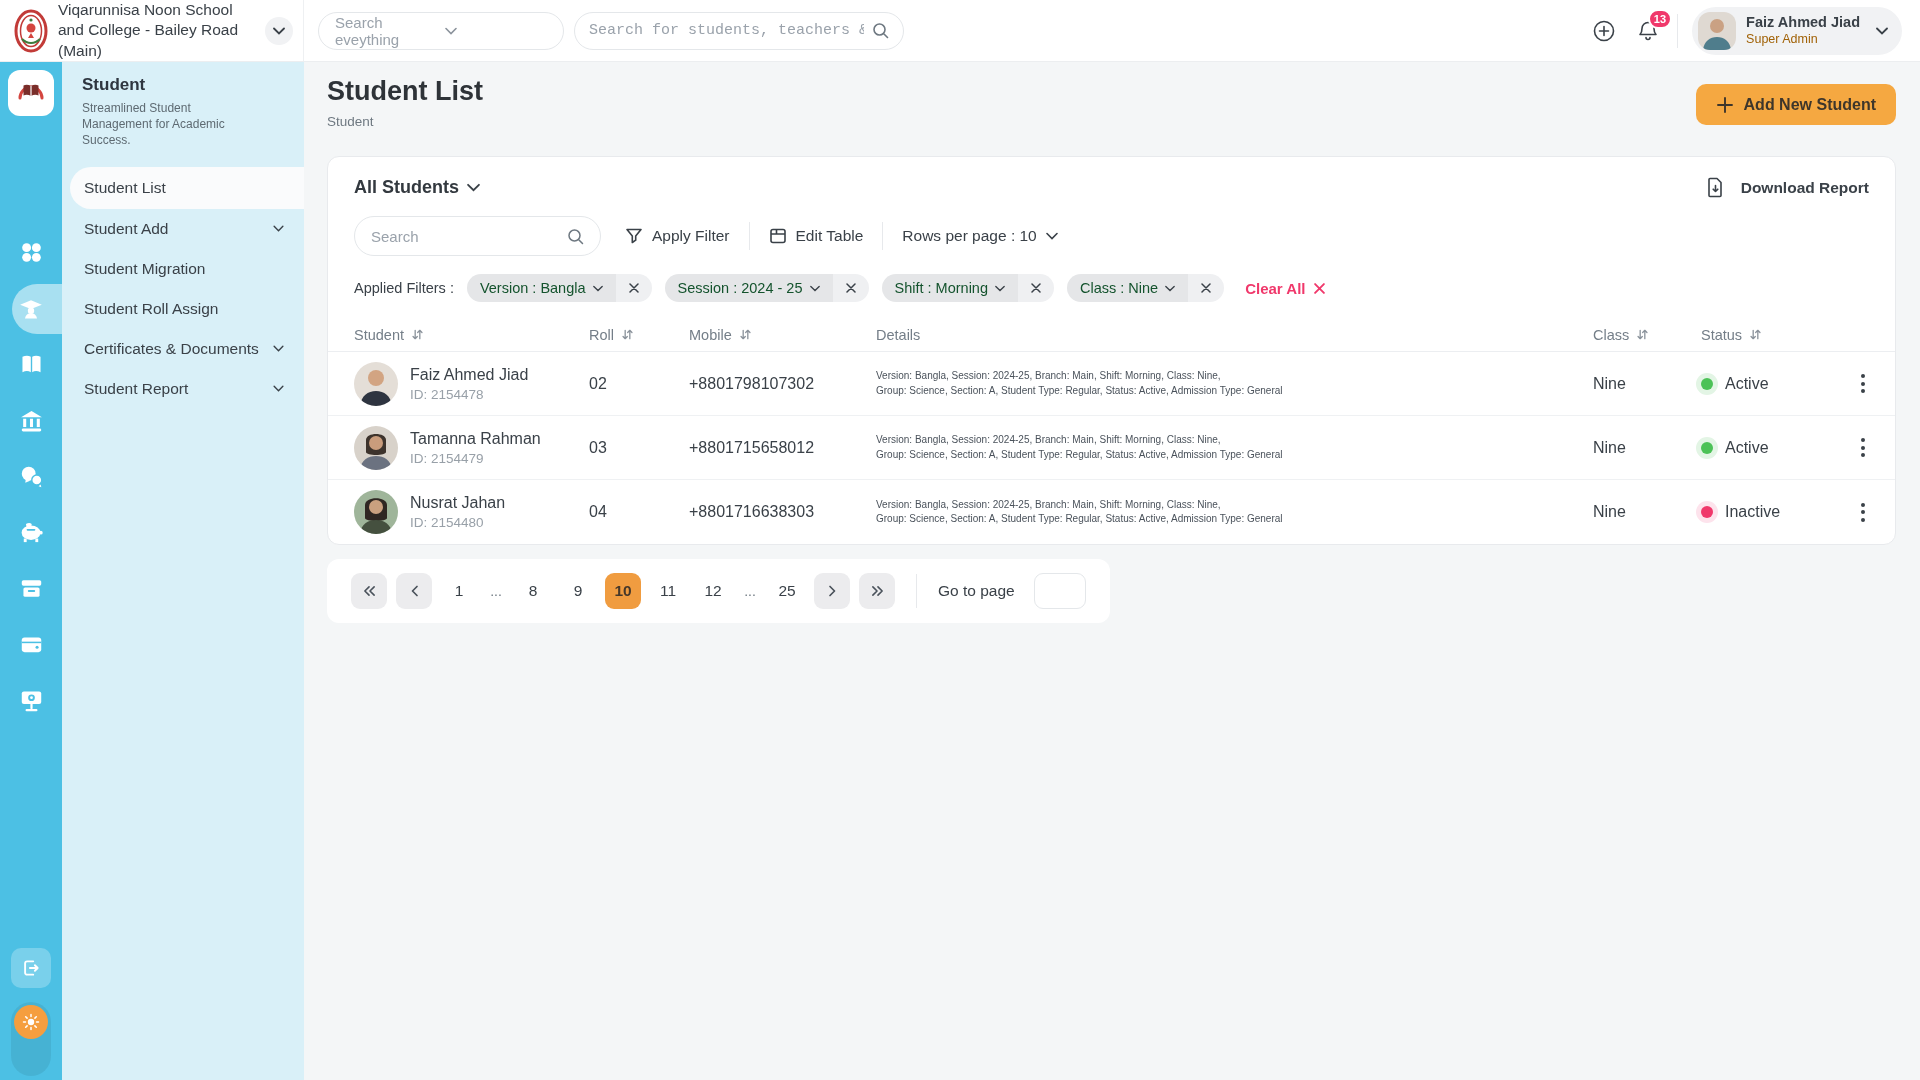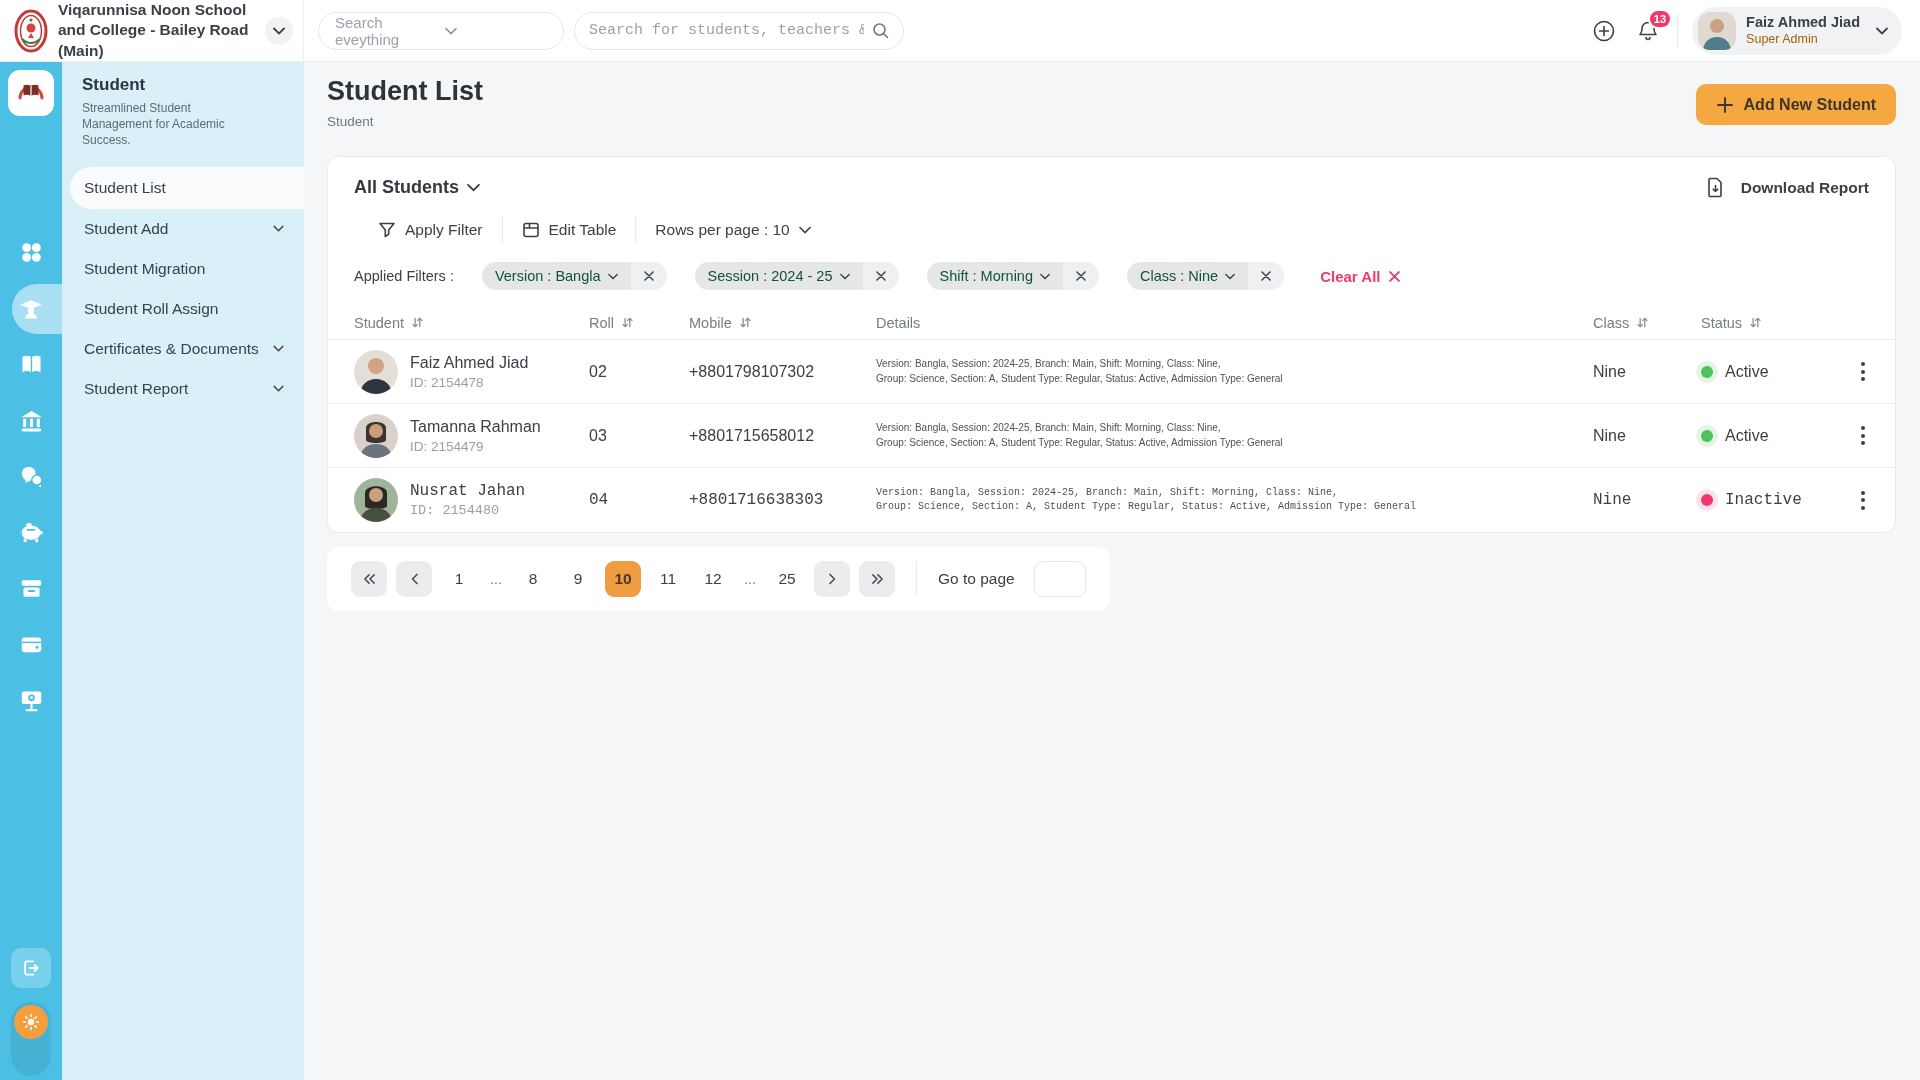--- a/index.html
+++ b/index.html
@@ -3,21 +3,21 @@
 <meta charset="utf-8">
 <style>
   * { margin:0; padding:0; box-sizing:border-box; }
   html,body { width:1920px; height:1080px; overflow:hidden; }
   body { font-family:"Liberation Sans", sans-serif; color:#3a4148; background:#f4f6f7; position:relative; }
   svg { display:block; }
 
   
   .topbar { position:absolute; top:0; left:0; width:1920px; height:62px; background:#fff; border-bottom:1px solid #eceef0; display:flex; align-items:center; z-index:5; }
   .school-block { width:304px; height:100%; display:flex; align-items:center; gap:10px; padding:0 10px 0 14px; border-right:1px solid #eef0f2; flex:none; }
-  .school-name { width:208px; font-size:15.5px; font-weight:bold; color:#3a4148; line-height:1.32; }
+  .school-name { width:208px; font-size:15.5px; font-weight:normal; color:#3a4148; line-height:1.32; }
   .round-chev { width:28px; height:28px; border-radius:50%; background:#f1f2f4; display:flex; align-items:center; justify-content:center; flex:none; cursor:pointer; }
   .search-scope { margin-left:14px; width:246px; height:38px; border:1px solid #e4e7ea; border-radius:19px; display:flex; align-items:center; padding:0 16px; color:#9aa2ab; font-size:15px; gap:8px; }
   .search-scope span { flex:1; }
   .global-search { margin-left:10px; width:330px; height:38px; border:1px solid #e4e7ea; border-radius:19px; display:flex; align-items:center; padding:0 14px; gap:8px; }
   .global-search input { border:none; outline:none; flex:1; font-size:15px; font-family:Liberation Mono, monospace; color:#3a4148; background:transparent; }
   .global-search input::placeholder { color:#9aa2ab; }
   .topbar-right { margin-left:auto; display:flex; align-items:center; padding-right:18px; gap:14px; }
   .icon-btn { position:relative; width:30px; height:30px; display:flex; align-items:center; justify-content:center; cursor:pointer; color:#3a4148; }
   .badge { position:absolute; top:-7px; right:-9px; min-width:22px; height:20px; padding:0 4px; background:#f0386b; border:2px solid #fff; border-radius:11px; color:#fff; font-size:11px; font-weight:bold; display:flex; align-items:center; justify-content:center; }
   .top-vdiv { width:1px; height:34px; background:#e7e9ec; }
@@ -59,33 +59,33 @@
   .download { margin-left:auto; display:flex; align-items:center; gap:16px; font-size:15.5px; font-weight:bold; color:#3a4148; cursor:pointer; }
 
   .toolbar { display:flex; align-items:center; padding:14px 26px 0 26px; }
   .tb-search { width:247px; height:40px; border:1px solid #e4e7ea; border-radius:20px; display:flex; align-items:center; padding:0 16px; gap:8px; }
   .tb-search input { border:none; outline:none; flex:1; font-size:15px; font-family:inherit; color:#3a4148; background:transparent; min-width:0; }
   .tb-search input::placeholder { color:#9aa2ab; }
   .tb-item { display:flex; align-items:center; gap:9px; font-size:15.5px; color:#3a4148; cursor:pointer; }
   .tb-item.first { margin-left:24px; }
   .vdiv { width:1px; height:28px; background:#e7e9ec; margin:0 19px; }
 
-  .filters { display:flex; align-items:center; padding:18px 26px 0 26px; gap:28px; }
+  .filters { display:flex; align-items:center; padding:18px 26px 0 26px; gap:13px; }
   .filters-label { font-size:14.5px; color:#3a4148; }
   .chip { display:flex; border-radius:15px; overflow:hidden; font-size:14.5px; color:#14532d; cursor:pointer; }
   .chip-label { background:#e5e6e8; padding:6px 13px; display:flex; align-items:center; gap:7px; }
   .chip-x { background:#eff0f2; padding:6px 13px; display:flex; align-items:center; }
   .clear-all { display:flex; align-items:center; gap:9px; margin-left:8px; color:#f0386b; font-size:15px; font-weight:bold; cursor:pointer; }
 
   .tgrid { display:grid; grid-template-columns:235px 100px 187px 717px 108px 130px 40px; align-items:center; padding:0 26px; }
   .thead { margin-top:16px; height:34px; border-bottom:1px solid #eceef1; color:#747e88; font-size:14.5px; }
   .th { display:flex; align-items:center; gap:7px; cursor:pointer; }
   .sort-ic { color:#8a929b; }
   .trow { height:64px; border-bottom:1px solid #eff1f3; }
-  .trow:last-child { border-bottom:none;font-family:Liberation Mono, monospace; }
+  .trow:last-child { border-bottom:none; }
   .stu-cell { display:flex; align-items:center; gap:12px; }
   .avatar { width:44px; height:44px; border-radius:50%; overflow:hidden; flex:none; }
   .stu-name { font-size:16px; color:#3a4148; }
   .stu-id { margin-top:3px; font-size:13.5px; color:#98a0a8; }
   .cell { font-size:16px; color:#3a4148; }
   .details-cell { font-size:10px; color:#4a525b; line-height:1.45; }
   .status-cell { display:flex; align-items:center; gap:12px; font-size:16px; color:#3a4148; }
   .dot { width:12px; height:12px; border-radius:50%; flex:none; }
   .dot.green { background:#4cc257; box-shadow:0 0 0 5px #e3f5e5; }
   .dot.pink { background:#f0386b; box-shadow:0 0 0 5px #fde3ec; }
@@ -359,20 +359,29 @@
           <svg width="19" height="21" viewBox="0 0 19 21">
               <path d="M4 1.5h7l4 4v13a1 1 0 0 1-1 1H4a1 1 0 0 1-1-1v-16a1 1 0 0 1 1-1z" fill="none" stroke="#3a4148" stroke-width="1.6" stroke-linejoin="round"></path>
               <path d="M9.5 8.5v6M9.5 14.5l-2.3-2.3M9.5 14.5l2.3-2.3" fill="none" stroke="#3a4148" stroke-width="1.6" stroke-linecap="round" stroke-linejoin="round"></path>
             </svg>
         </span>
         <span>Download Report</span>
       </div>
     </div>
 
     <div class="toolbar">
+      <div class="tb-search">
+        <input placeholder="Search" style="">
+        <span>
+            <svg width="17" height="17" viewBox="0 0 17 17">
+              <circle cx="7.5" cy="7.5" r="5.5" fill="none" stroke="#6e7881" stroke-width="1.5"></circle>
+              <path d="M12 12l3.5 3.5" stroke="#6e7881" stroke-width="1.5" stroke-linecap="round"></path>
+            </svg>
+          </span>
+      </div>
       <div class="tb-item first">
         <span>
             <svg width="18" height="18" viewBox="0 0 18 18">
               <path d="M2 2.5h14L10.7 9v4.2l-3.4 2.3V9z" fill="none" stroke="#3a4148" stroke-width="1.6" stroke-linejoin="round"></path>
             </svg>
           </span>
         <span>Apply Filter</span>
       </div>
       <div class="vdiv"></div>
       <div class="tb-item">

